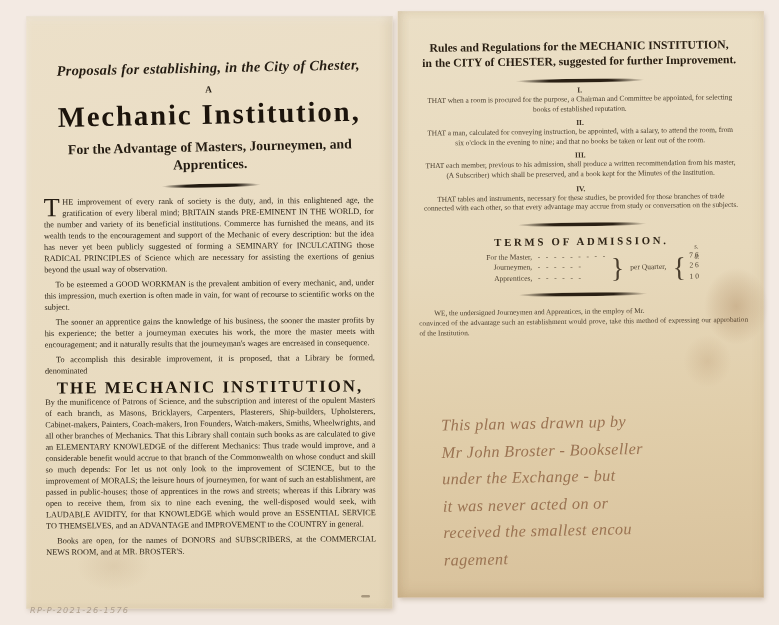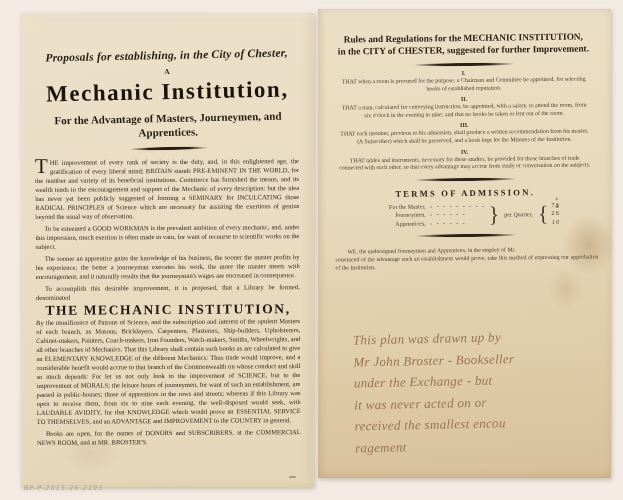--- a/index.html
+++ b/index.html
@@ -170,14 +170,14 @@
       <div>under the Exchange - but</div>
       <div>it was never acted on or</div>
       <div>received the smallest encou</div>
       <div>ragement</div>
     </div>
 
     <div class="stain stain-a"></div>
     <div class="stain stain-b"></div>
   </div>
 
-  <div class="inventory">RP-P-2015-26-2193</div>
+  <div class="inventory">RP-P-2021-26-1576</div>
 </div>
 
 </body></html>

